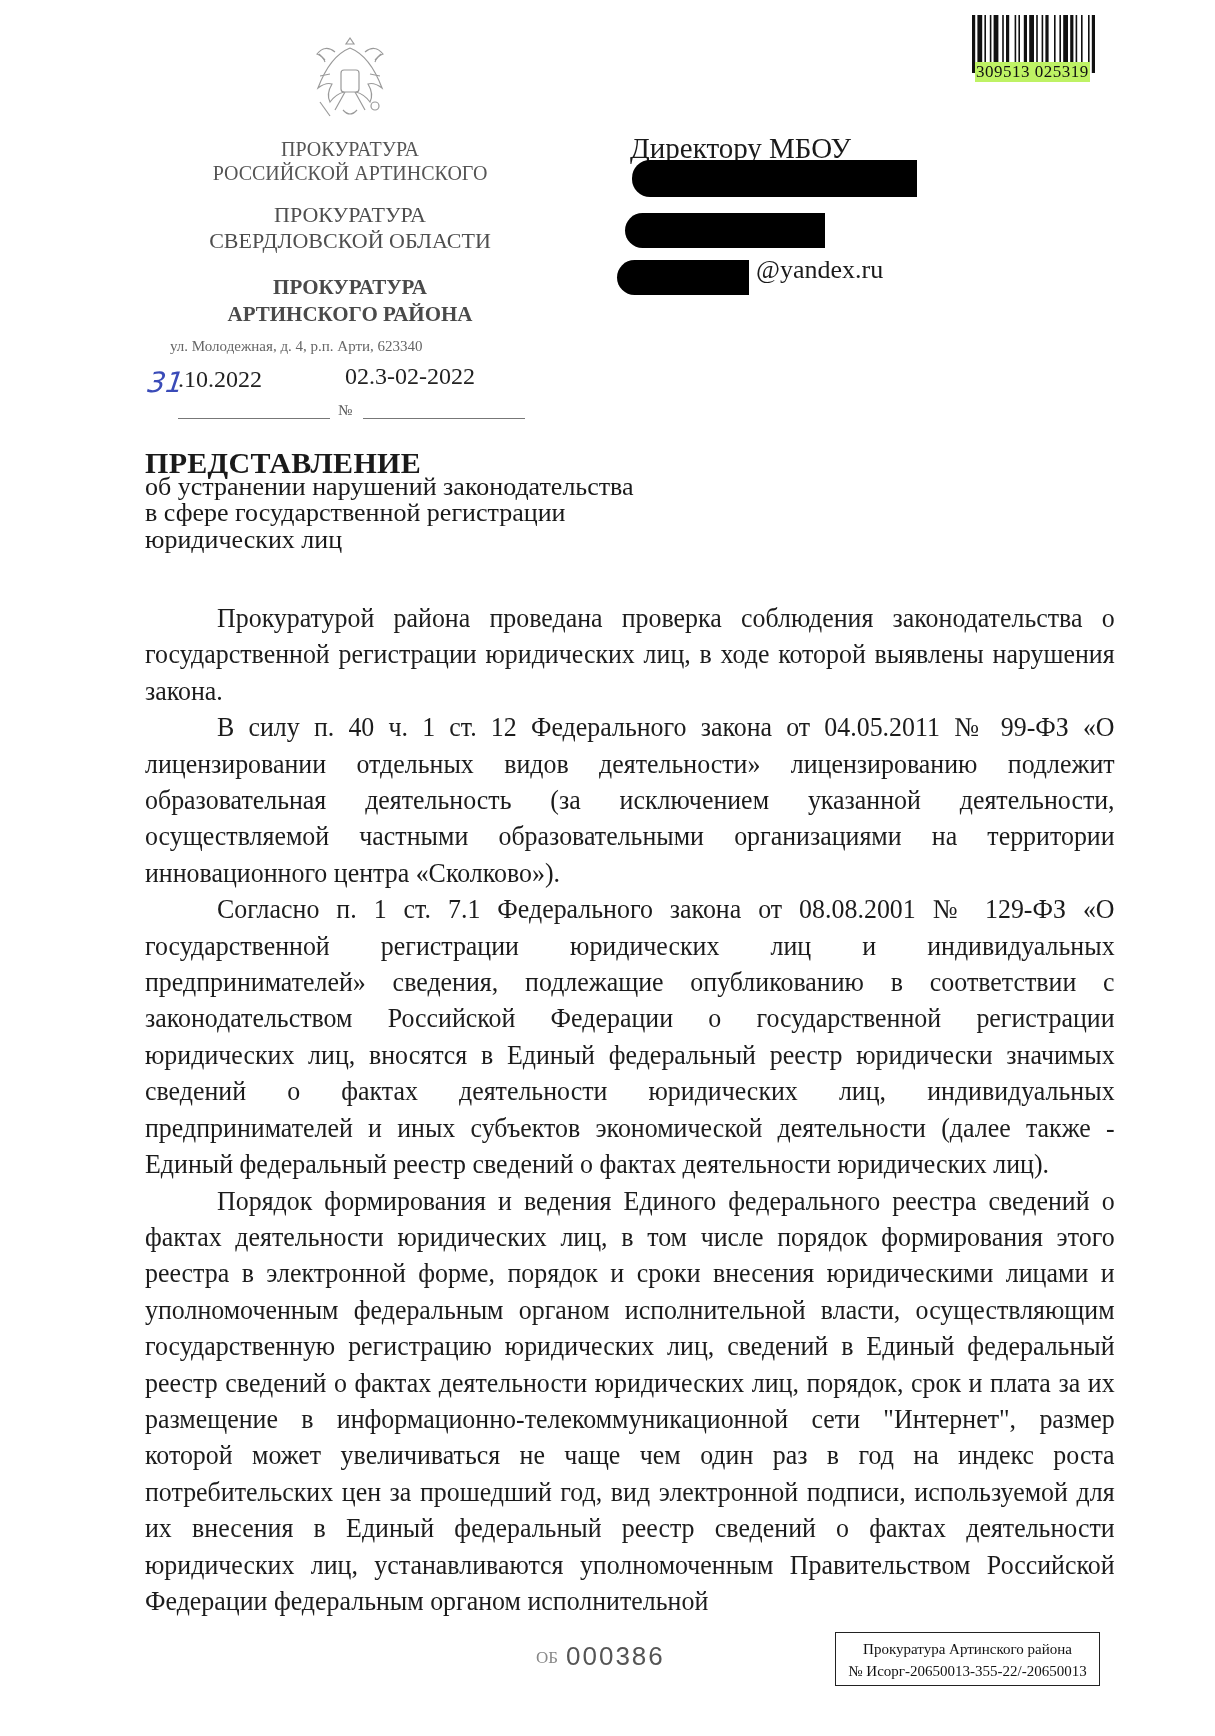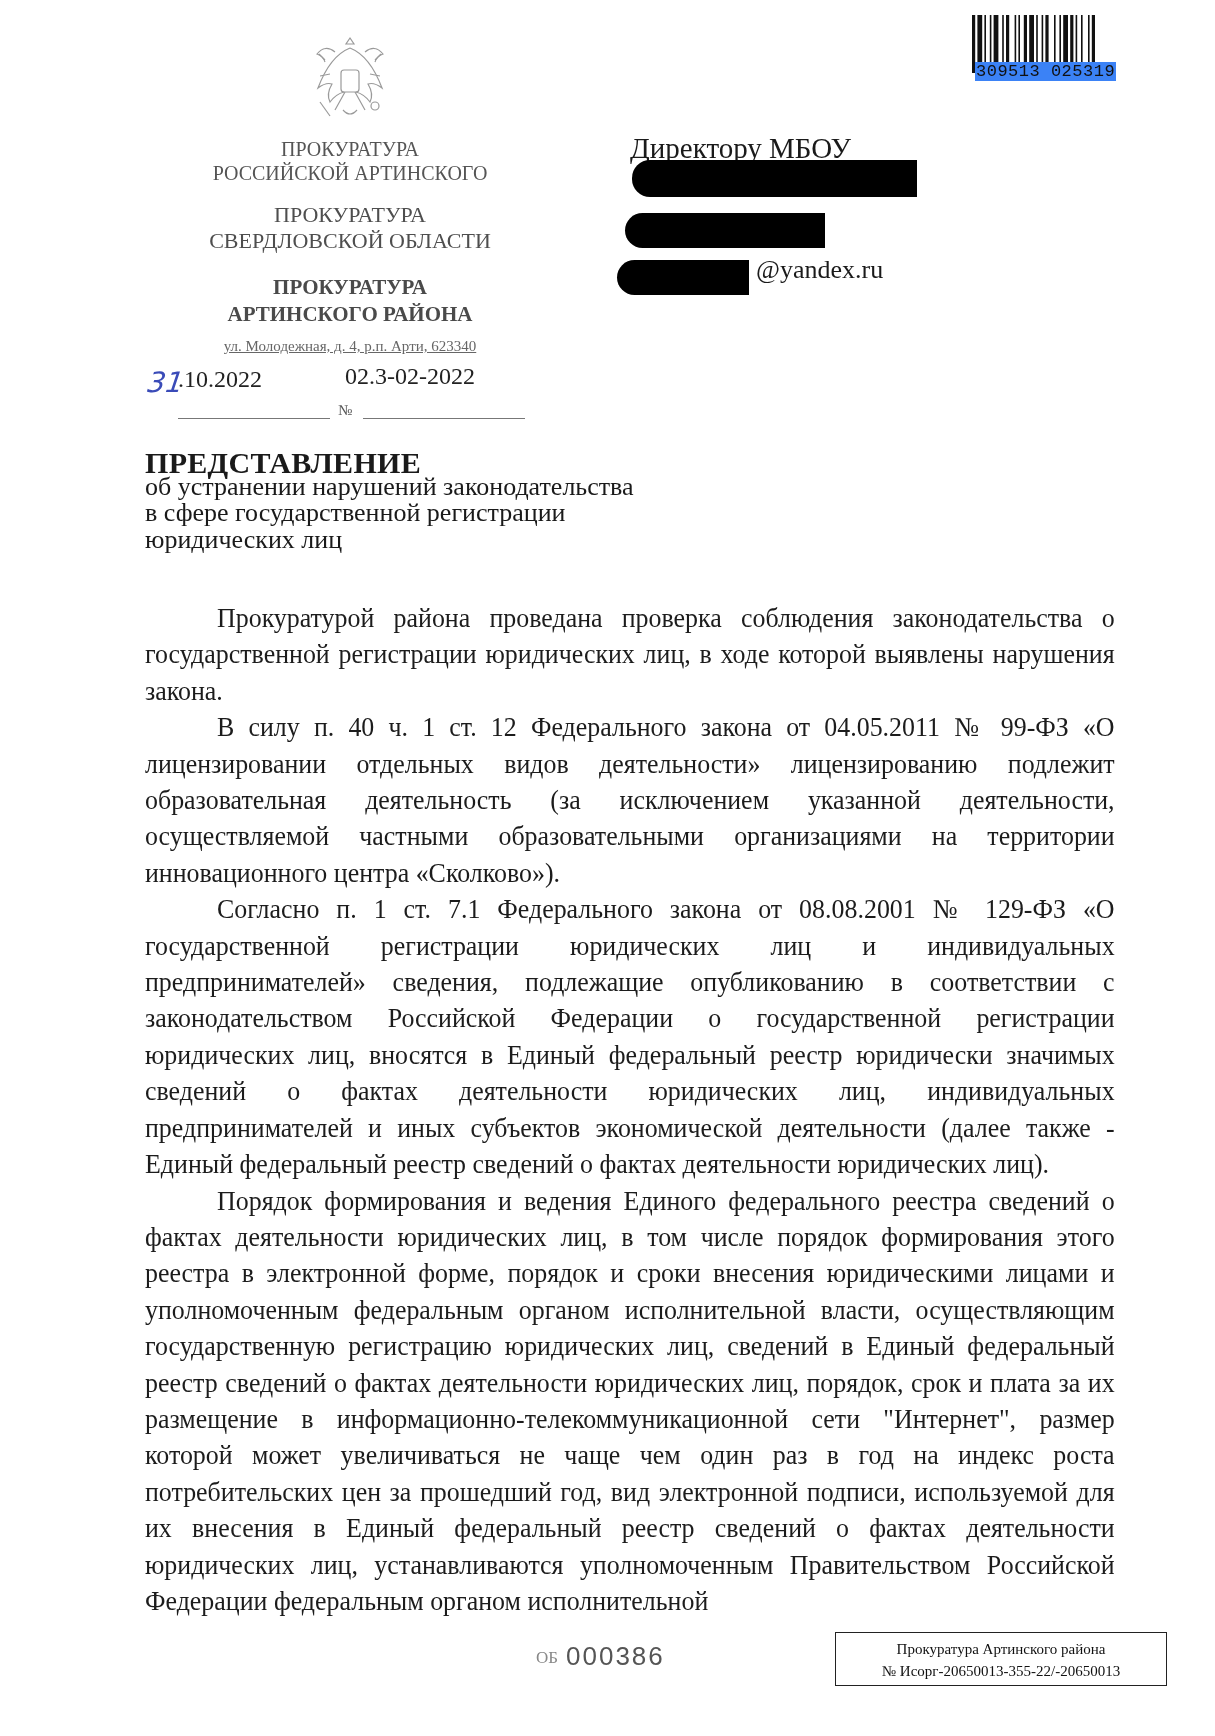--- a/index.html
+++ b/index.html
@@ -9,32 +9,32 @@
     }
     .abs { position: absolute; }
 
     
     #emblem { left: 295px; top: 30px; width: 110px; height: 100px; }
 
     .org { text-align: center; color: #555; font-size: 20px; line-height: 24px; width: 360px; left: 170px; }
     #org1 { top: 137px; }
     #org2 { top: 202px; color: #4e4e4e; font-size: 22px; line-height: 26px; }
     #org3 { top: 274px; font-weight: bold; color: #4a4a4a; font-size: 21px; line-height: 27px; }
-    #address { top: 338px; left: 170px; width: 360px; text-align: center; font-size: 15px; color: #666; text-decoration: underline; }
+    #address { top: 338px; left: 170px; width: 360px; text-align: left; font-size: 15px; color: #666; }
 
     #date-hand { left: 148px; top: 366px; font-family: "DejaVu Sans", sans-serif; font-style: italic; font-size: 28px; color: #3a4bb8; transform: skewX(-8deg); }
     #date { left: 178px; top: 366px; font-size: 24px; color: #222; }
     #regnum { left: 345px; top: 363px; font-size: 24px; color: #222; }
     #line1 { left: 178px; top: 418px; width: 152px; border-top: 1px solid #777; }
     #numsign { left: 338px; top: 402px; font-size: 15px; color: #555; }
     #line2 { left: 363px; top: 418px; width: 162px; border-top: 1px solid #777; }
 
     
     #barcode { left: 970px; top: 13px; width: 166px; height: 62px; }
-    #barcode-num { left: 975px; top: 62px; font-family: Liberation Mono, monospace; font-size: 17px; color: #111; background: #3b82f6; letter-spacing: 0.5px; padding: 0 1px; }
+    #barcode-num { left: 975px; top: 62px; font-family: Liberation Serif, serif; font-size: 17px; color: #111; background: #bef264; letter-spacing: 0.5px; padding: 0 1px; }
 
     
     #addressee-title { left: 630px; top: 132px; font-size: 29px; color: #1a1a1a; }
     .redact { background: #000; border-radius: 18px 0 0 18px; }
     #redact1 { left: 632px; top: 160px; width: 285px; height: 37px; }
     #redact2 { left: 625px; top: 213px; width: 200px; height: 35px; }
     #redact3 { left: 617px; top: 260px; width: 132px; height: 35px; }
     #email-suffix { left: 750px; top: 255px; font-size: 26px; color: #1a1a1a; margin-left: 6px; }
 
     
@@ -44,21 +44,21 @@
     #subtitle2 { top: 500px; }
     #subtitle3 { top: 527px; }
 
     
     #body-text { left: 145px; top: 600px; width: 1010px; font-size: 27px; line-height: 36.4px; color: #1c1c1c; text-align: justify; transform: scaleX(0.96); transform-origin: left top; }
     #body-text p { margin: 0; text-indent: 75px; }
 
     
     #serial-prefix { left: 536px; top: 1648px; font-size: 17px; color: #888; }
     #serial-num { left: 566px; top: 1641px; font-family: Liberation Sans, sans-serif; font-size: 26px; color: #555; letter-spacing: 2px; }
-    #reg-box { left: 835px; top: 1632px; width: 332px; height: 54px; border: 1.5px solid #222; text-align: center; font-size: 15px; line-height: 22px; padding-top: 5px; box-sizing: border-box; color: #111; }
+    #reg-box { left: 835px; top: 1632px; width: 265px; height: 54px; border: 1.5px solid #222; text-align: center; font-size: 15px; line-height: 22px; padding-top: 5px; box-sizing: border-box; color: #111; }
   </style>
 </head>
 <body>
 
 <svg id="emblem" class="abs" viewBox="0 0 110 100">
   <g fill="none" stroke="#9a9a9a" stroke-width="1.2">
     <path d="M55 8 l-4 6 h8 z"></path>
     <path d="M40 22 q-10 -8 -18 2 q6 2 8 8 M70 22 q10 -8 18 2 q-6 2 -8 8"></path>
     <path d="M55 18 q-20 8 -32 40 q8 -6 14 -4 q-6 10 -2 18 q6 -8 14 -10 M55 18 q20 8 32 40 q-8 -6 -14 -4 q6 10 2 18 q-6 -8 -14 -10"></path>
     <rect x="46" y="40" width="18" height="22" rx="3"></rect>

